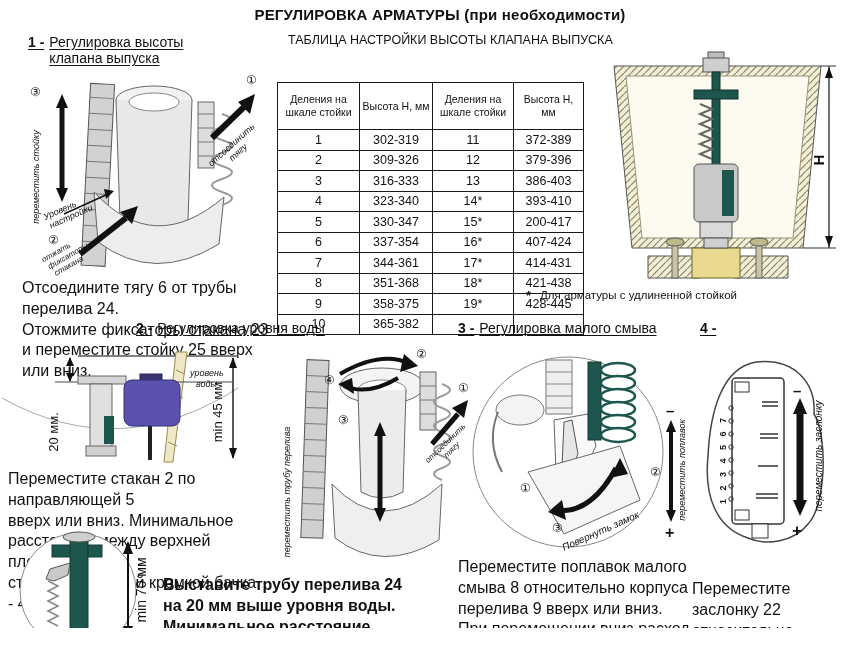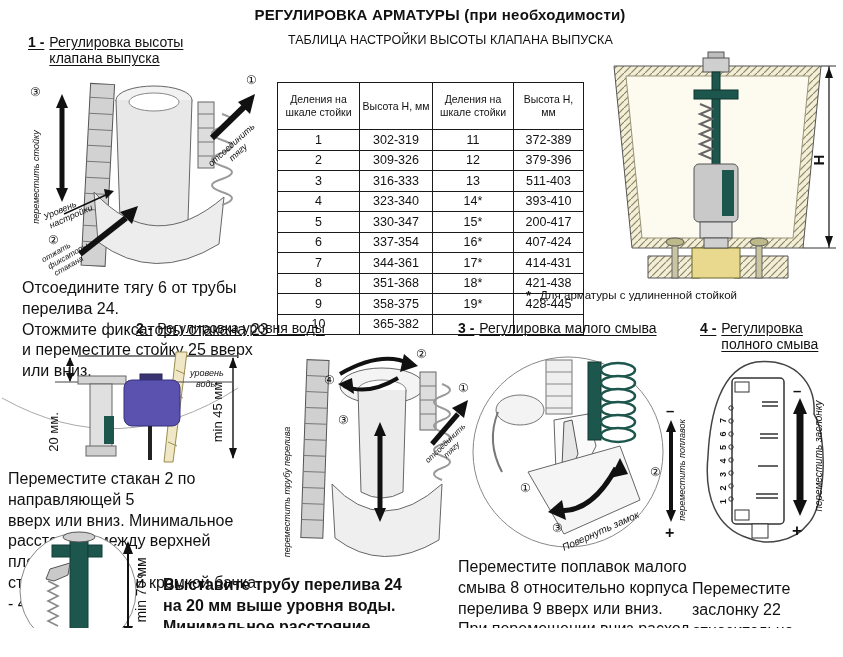--- a/index.html
+++ b/index.html
@@ -122,21 +122,21 @@
       <tr>
           <td>2</td>
           <td>309-326</td>
           <td>12</td>
           <td>379-396</td>
         </tr>
       <tr>
           <td>3</td>
           <td>316-333</td>
           <td>13</td>
-          <td>511-403</td>
+          <td>386-403</td>
         </tr>
       <tr>
           <td>4</td>
           <td>323-340</td>
           <td>14*</td>
           <td>393-410</td>
         </tr>
       <tr>
           <td>5</td>
           <td>330-347</td>
@@ -380,22 +380,20 @@
   </svg>
 
   <div class="abs body-text" style="left:458px;top:557px;width:240px;">Переместите поплавок малого
 смыва 8 относительно корпуса
 перелива 9 вверх или вниз.
 При перемещении вниз расход
 воды увеличивается.</div>
 
   <div class="abs sec-head" style="left:700px;top:320px;width:145px;">
     <span class="sec-num">4 -</span>
-    <span class="sec-title">Регулировка
-полного смыва</span>
   </div>
 
   <svg class="abs" style="left:696px;top:356px;" width="148" height="194" viewBox="0 0 148 194">
     <path d="M60,6 C100,2 120,28 118,58 C132,80 130,150 112,168 C98,186 70,190 52,182 C20,172 8,140 12,100 C14,60 24,12 60,6 Z" fill="#ffffff" stroke="#444" stroke-width="1.5"></path>
     <g>
       <rect x="36" y="22" width="52" height="146" rx="4" fill="#ffffff" stroke="#333" stroke-width="1.5"></rect>
       <rect x="39" y="26" width="14" height="10" fill="#fff" stroke="#333"></rect>
       <rect x="39" y="154" width="14" height="10" fill="#fff" stroke="#333"></rect>
       <rect x="56" y="168" width="16" height="14" fill="#fff" stroke="#333"></rect>
       <path d="M66,46h16 M66,50h16 M64,78h18 M64,82h18 M62,110h20 M60,138h22 M60,142h22" stroke="#333" fill="none" stroke-width="1.5"></path>

